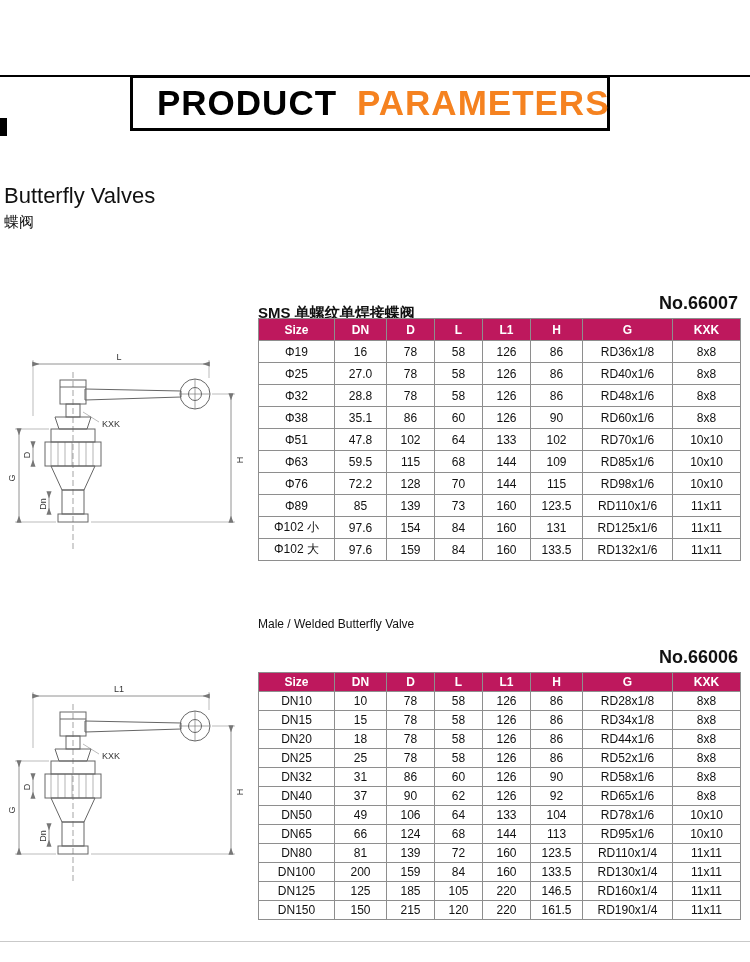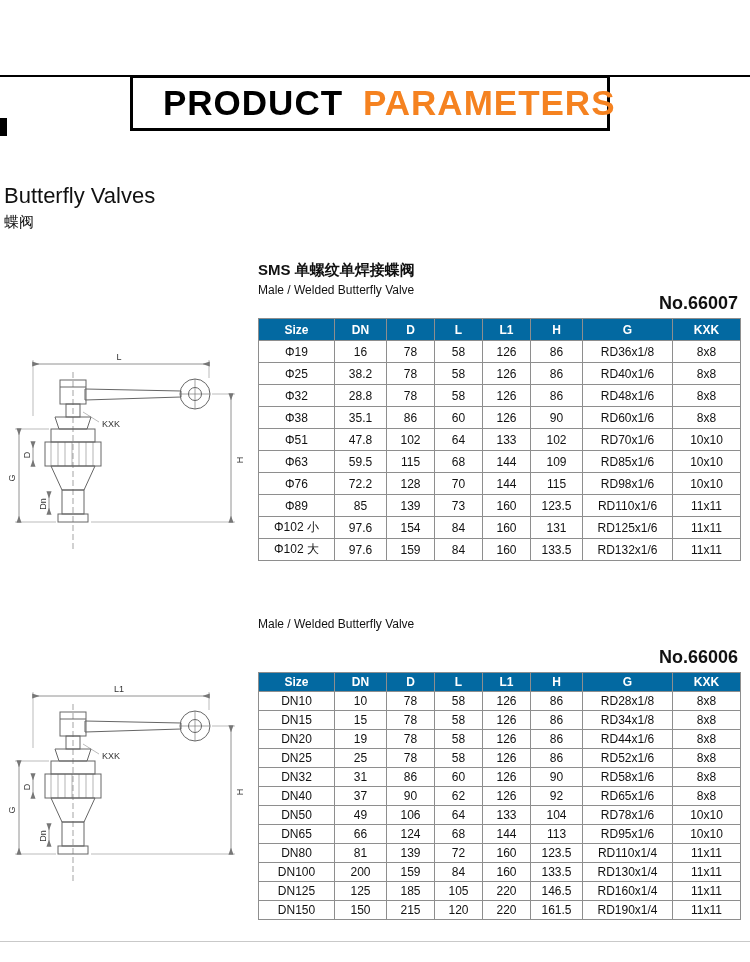--- a/index.html
+++ b/index.html
@@ -5,40 +5,40 @@
   * { margin:0; padding:0; box-sizing:border-box; }
   html,body { background:#ffffff; }
   body { font-family:"Liberation Sans","DejaVu Sans",sans-serif; color:#111; }
   .page { position:relative; width:750px; height:962px; background:#fff; overflow:hidden; }
 
   
   .top-rule { position:absolute; left:0; top:75px; width:750px; height:2px; background:#000; }
   .left-notch { position:absolute; left:0; top:118px; width:7px; height:18px; background:#000; }
   .title-box { position:absolute; left:130px; top:75px; width:480px; height:56px;
                border:3px solid #000; background:#fff; display:flex; align-items:center;
-               padding-left:30px; }
+               padding-left:24px; }
   .title-box .t-black { font-size:35px; font-weight:bold; color:#000; letter-spacing:1px; }
   .title-box .t-orange { font-size:35px; font-weight:bold; color:#F58220; margin-left:20px; letter-spacing:1px; }
 
   .product-title { position:absolute; left:4px; top:183px; font-size:22px; font-weight:normal; }
   .product-subtitle { position:absolute; left:4px; top:213px; font-size:15px; }
 
   
   .sec-head { position:absolute; left:258px; width:482px; height:50px; }
-  .sec-head .head-cn { font-size:15px; font-weight:bold; line-height:20px; }
+  .sec-head .head-cn { font-size:15px; font-weight:bold; line-height:20px;margin-top:43px; }
   .sec-head .head-en { font-size:12px; line-height:20px; }
   .sec-head .head-no { position:absolute; right:2px; bottom:-4px; font-size:18px; font-weight:bold; }
   .sh1 { top:260px; } .sh2 { top:614px; }
 
   
   .spec { position:absolute; left:258px; width:482px; border-collapse:collapse;
           table-layout:fixed; font-size:12px; }
   .spec th,.spec td { border:1px solid #8e8e8e; text-align:center; padding:0 2px;
                       overflow:hidden; white-space:nowrap; }
-  .spec thead th { background:#0369a1; color:#fff; font-weight:bold; }
+  .spec thead th { background:#be185d; color:#fff; font-weight:bold; }
   .t1 { top:318px; } .t2 { top:672px; }
   .t1 th,.t1 td { height:22px; }
   .t2 th,.t2 td { height:19px; }
 
   
   .drawing { position:absolute; width:248px; height:216px; }
   .d1 { left:3px; top:350px; }
   .d2 { left:3px; top:682px; }
   .drawing text { font-family:"Liberation Sans","DejaVu Sans",sans-serif; }
 
@@ -95,21 +95,21 @@
           <td>16</td>
           <td>78</td>
           <td>58</td>
           <td>126</td>
           <td>86</td>
           <td>RD36x1/8</td>
           <td>8x8</td>
         </tr>
         <tr>
           <td>Φ25</td>
-          <td>38.2</td>
+          <td>27.0</td>
           <td>78</td>
           <td>58</td>
           <td>126</td>
           <td>86</td>
           <td>RD40x1/6</td>
           <td>8x8</td>
         </tr>
         <tr>
           <td>Φ32</td>
           <td>28.8</td>
@@ -293,21 +293,21 @@
           <td>15</td>
           <td>78</td>
           <td>58</td>
           <td>126</td>
           <td>86</td>
           <td>RD34x1/8</td>
           <td>8x8</td>
         </tr>
         <tr>
           <td>DN20</td>
-          <td>19</td>
+          <td>18</td>
           <td>78</td>
           <td>58</td>
           <td>126</td>
           <td>86</td>
           <td>RD44x1/6</td>
           <td>8x8</td>
         </tr>
         <tr>
           <td>DN25</td>
           <td>25</td>

